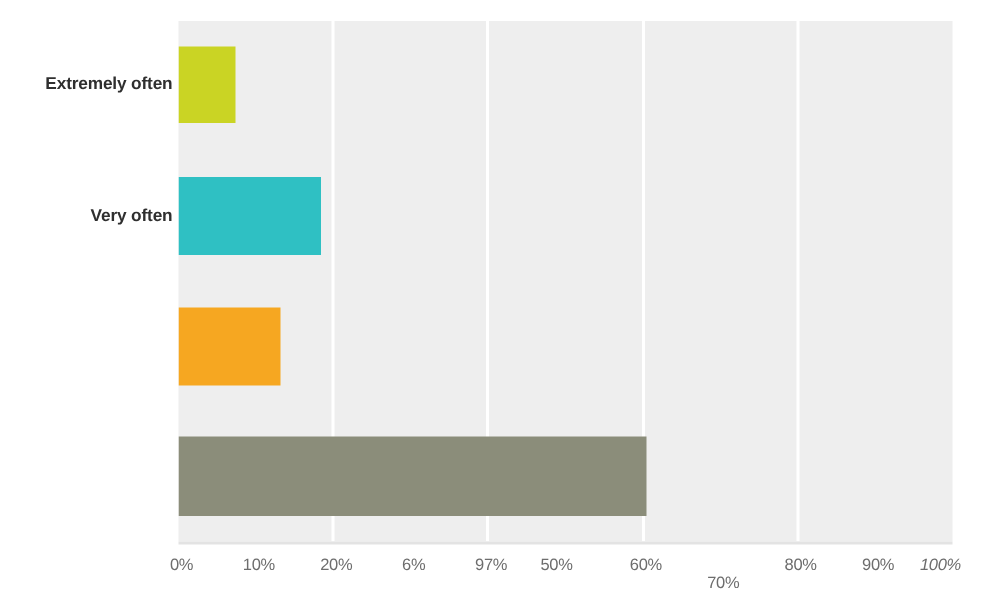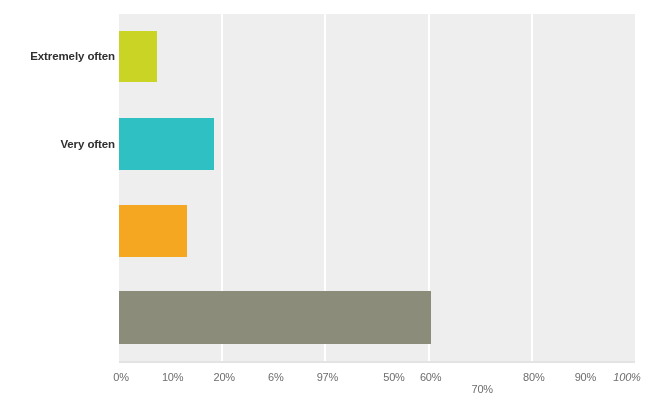--- a/index.html
+++ b/index.html
@@ -108,20 +108,20 @@
     <div class="bar" style="top: 277px; height: 53px; width: 312.18px; background-color: rgb(139, 141, 122);"></div>
   </div>
 
   <div id="xaxis-line"></div>
 
   <div class="xtick" style="left:101px;">0%</div>
   <div class="xtick" style="left:152.6px;">10%</div>
   <div class="xtick" style="left:204.2px;">20%</div>
   <div class="xtick" style="left:255.8px;">6%</div>
   <div class="xtick" style="left:307.4px;">97%</div>
-  <div class="xtick" style="left:374px;">50%</div>
+  <div class="xtick" style="left:351px;">50%</div>
   <div class="xtick" style="left:410.6px;">60%</div>
   <div class="xtick" style="left:462.2px;margin-top:12px;">70%</div>
   <div class="xtick" style="left:513.8px;">80%</div>
   <div class="xtick" style="left:565.4px;">90%</div>
   <div class="xtick" style="left:607px;font-style:italic;">100%</div>
 
 </div>
 
 </body></html>

